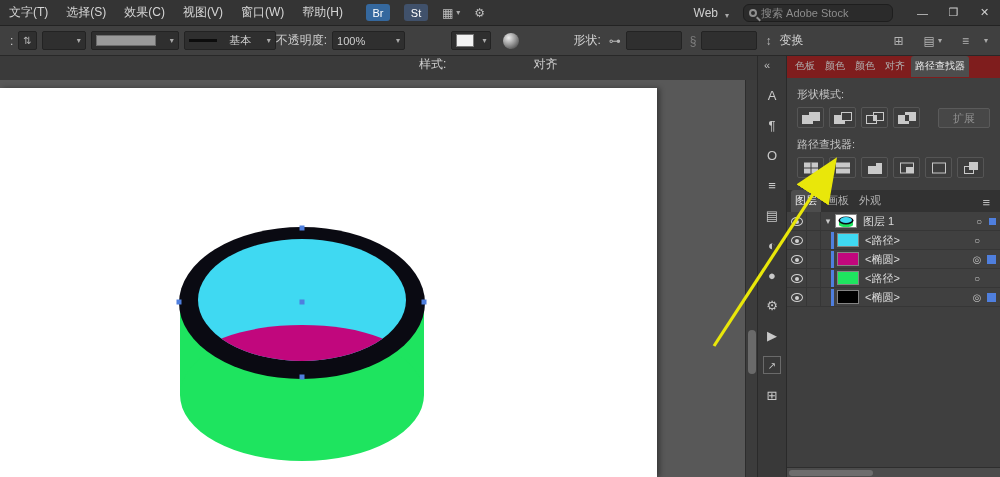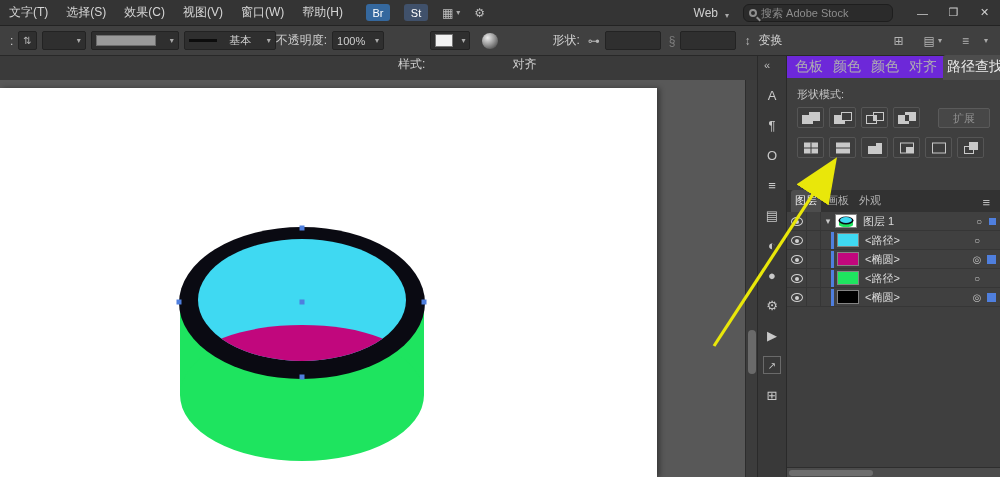--- a/index.html
+++ b/index.html
@@ -29,21 +29,21 @@
   .chev { font-size:8px; color:#aaa; margin-left:3px; }
 
   
   .controlbar { position:absolute; top:26px; left:0; width:1000px; height:30px; background:#404040;
     border-bottom:1px solid #282828; display:flex; align-items:center; color:#cfcfcf; font-size:12px; padding:0 4px; }
   .cb-label { margin-left:6px; white-space:nowrap; }
   .ml12{margin-left:0;} .ml14{margin-left:14px;margin-top:48px;} .ml16{margin-left:16px;} .ml8{margin-left:8px;}
   .box { background:#2f2f2f; border:1px solid #232323; border-radius:2px; height:19px; margin-left:5px;
     display:inline-flex; align-items:center; padding:0 4px; color:#d0d0d0; font-size:11px; }
   .combo { justify-content:space-between; }
-  .w44{width:44px;} .w52{width:52px;} .w56{width:56px;} .w88{width:88px;} .w92{width:92px;} .w40{width:40px;}
+  .w44{width:44px;} .w52{width:73px;} .w56{width:56px;} .w88{width:88px;} .w92{width:92px;} .w40{width:40px;}
   input.box { outline:none; }
   .stepicon { font-size:10px; color:#b5b5b5; }
   .swatch-gray { width:60px; height:11px; background:#9a9a9a; border:1px solid #6d6d6d; }
   .swatch-white { width:18px; height:13px; background:#f2f2f2; border:1px solid #777; }
   .strokeline { width:28px; height:3px; background:#0d0d0d; }
   .cb-sm { font-size:11px; }
   .gradball { width:16px; height:16px; border-radius:50%; margin-left:12px;
     background:radial-gradient(circle at 35% 30%, #ededed, #9a9a9a 45%, #4a4a4a 85%); }
   .cb-icon { margin-left:8px; color:#b5b5b5; font-size:12px; display:inline-flex; align-items:center; }
   .cb-icon.dim { color:#7e7e7e; }
@@ -68,21 +68,21 @@
   
   .dock { position:absolute; top:56px; left:757px; width:29px; height:421px; background:#393939;
     border-left:1px solid #2a2a2a; display:flex; flex-direction:column; align-items:center; padding-top:3px; }
   .dock-collapse { color:#bdbdbd; font-size:11px; height:18px; align-self:flex-start; padding-left:6px; }
   .dock-icon { width:24px; height:24px; margin-top:6px; color:#c9c9c9; font-size:13px;
     display:flex; align-items:center; justify-content:center; }
   .dock-icon.framed { border:1px solid #6a6a6a; width:18px; height:18px; margin:9px 0 3px; font-size:10px; }
 
   
   .rightpanel { position:absolute; top:56px; left:786px; width:214px; height:421px; background:#3f3f3f; border-left:1px solid #2a2a2a; }
-  .ptabs { height:22px; background:#6d28d9; display:flex; align-items:center; font-size:14px; color:#b0b0b0; padding:0 4px; gap:2px; }
+  .ptabs { height:22px; background:#7f1d1d; display:flex; align-items:flex-start; font-size:10px; color:#b0b0b0; padding:0 4px; gap:2px; }
   .ptab { padding:3px 4px 4px; white-space:nowrap; }
   .ptab.active { background:#4d4d4d; color:#ececec; border-radius:3px 3px 0 0; }
   .pf-body { padding:6px 10px 8px; font-size:11px; color:#c5c5c5; height:112px; }
   .pf-label { margin:3px 0 5px; }
   .pf-row { display:flex; align-items:center; gap:5px; margin-bottom:9px; }
   .pf-btn { width:27px; height:21px; background:#3d3d3d; border:1px solid #555; border-radius:2px;
     display:flex; align-items:center; justify-content:center; }
   .expand-btn { margin-left:auto; width:52px; height:20px; background:#474747; border:1px solid #5a5a5a;
     border-radius:2px; color:#8f8f8f; font-size:11px; text-align:center; line-height:18px; }
 
@@ -264,20 +264,21 @@
         </span>
         <span class="pf-btn">
           <svg width="22" height="16">
             <rect x="2" y="5" width="11" height="9" fill="#c9c9c9"></rect>
               <rect x="9" y="2" width="11" height="9" fill="#c9c9c9"></rect>
               <rect x="9" y="5" width="4" height="6" fill="#3d3d3d"></rect>
           </svg>
         </span>
         <span class="expand-btn">扩展</span>
       </div>
+      <div class="pf-label">路径查找器:</div>
       <div class="pf-row">
         <span class="pf-btn">
           <svg width="20" height="16">
             <rect x="3" y="2.5" width="14" height="11" fill="#c9c9c9"></rect>
               <line x1="3" y1="8" x2="17" y2="8" stroke="#3d3d3d"></line>
               <line x1="10" y1="2.5" x2="10" y2="13.5" stroke="#3d3d3d"></line>
           </svg>
         </span>
         <span class="pf-btn">
           <svg width="20" height="16">

